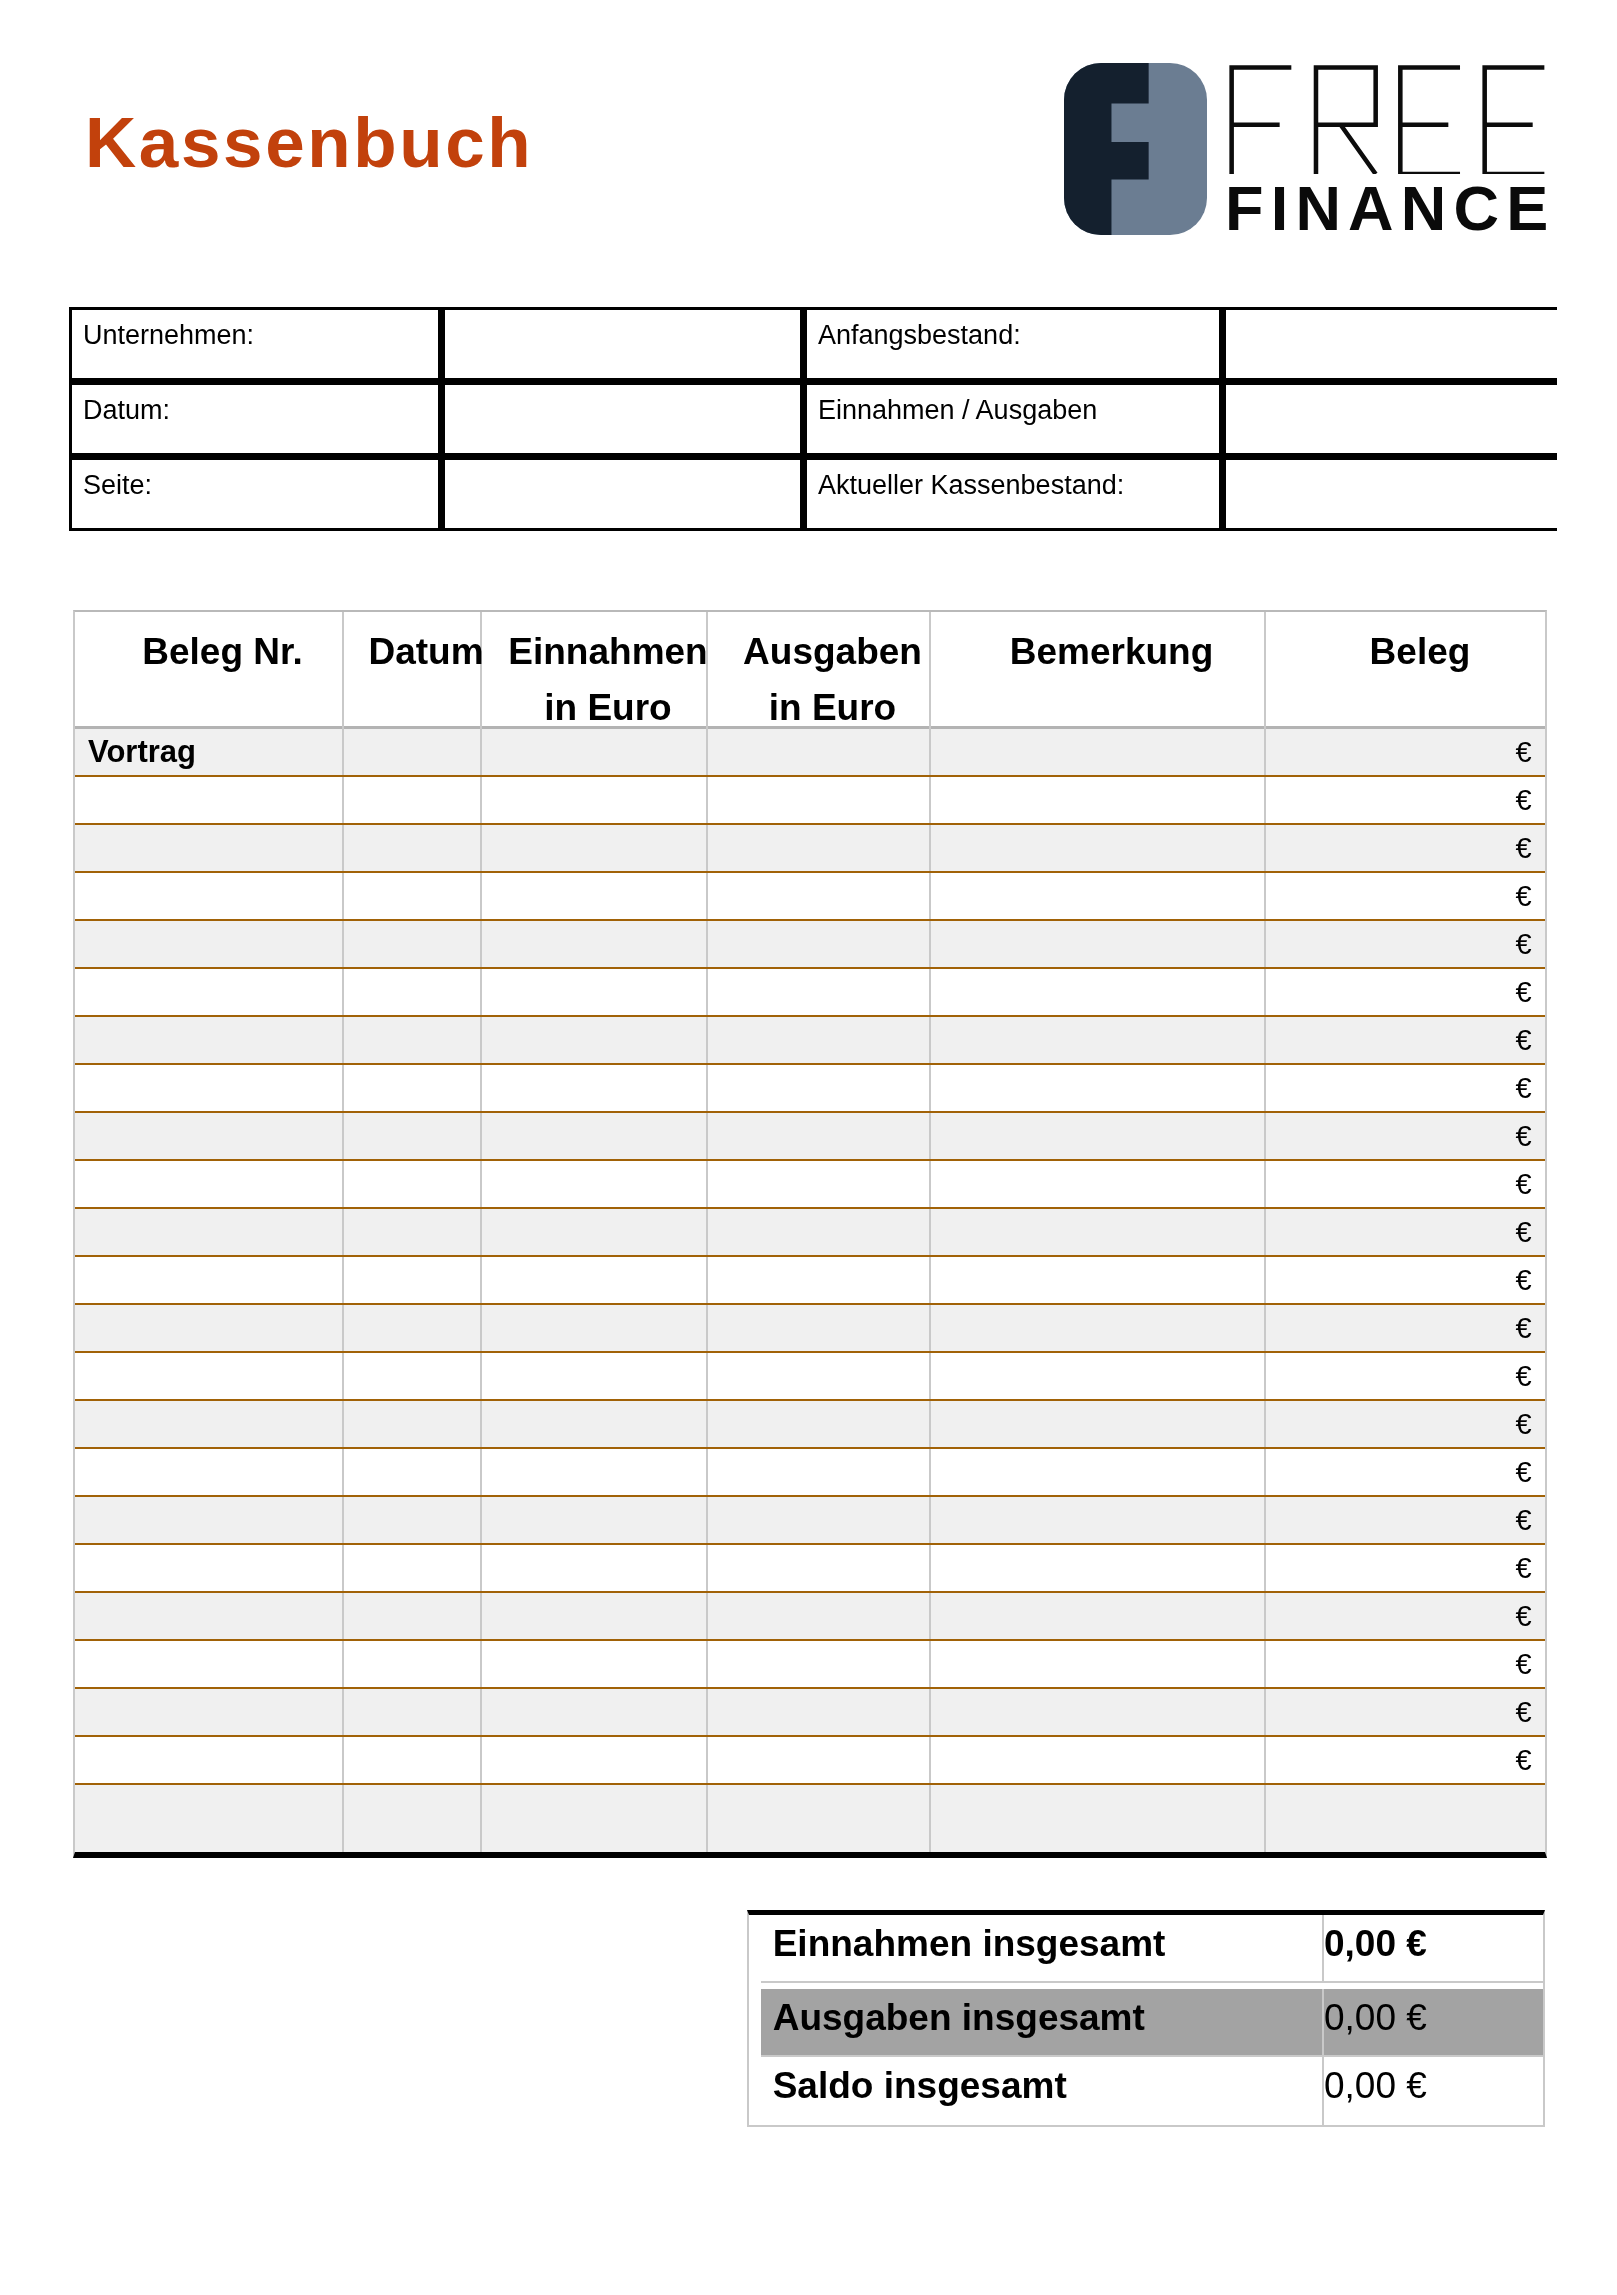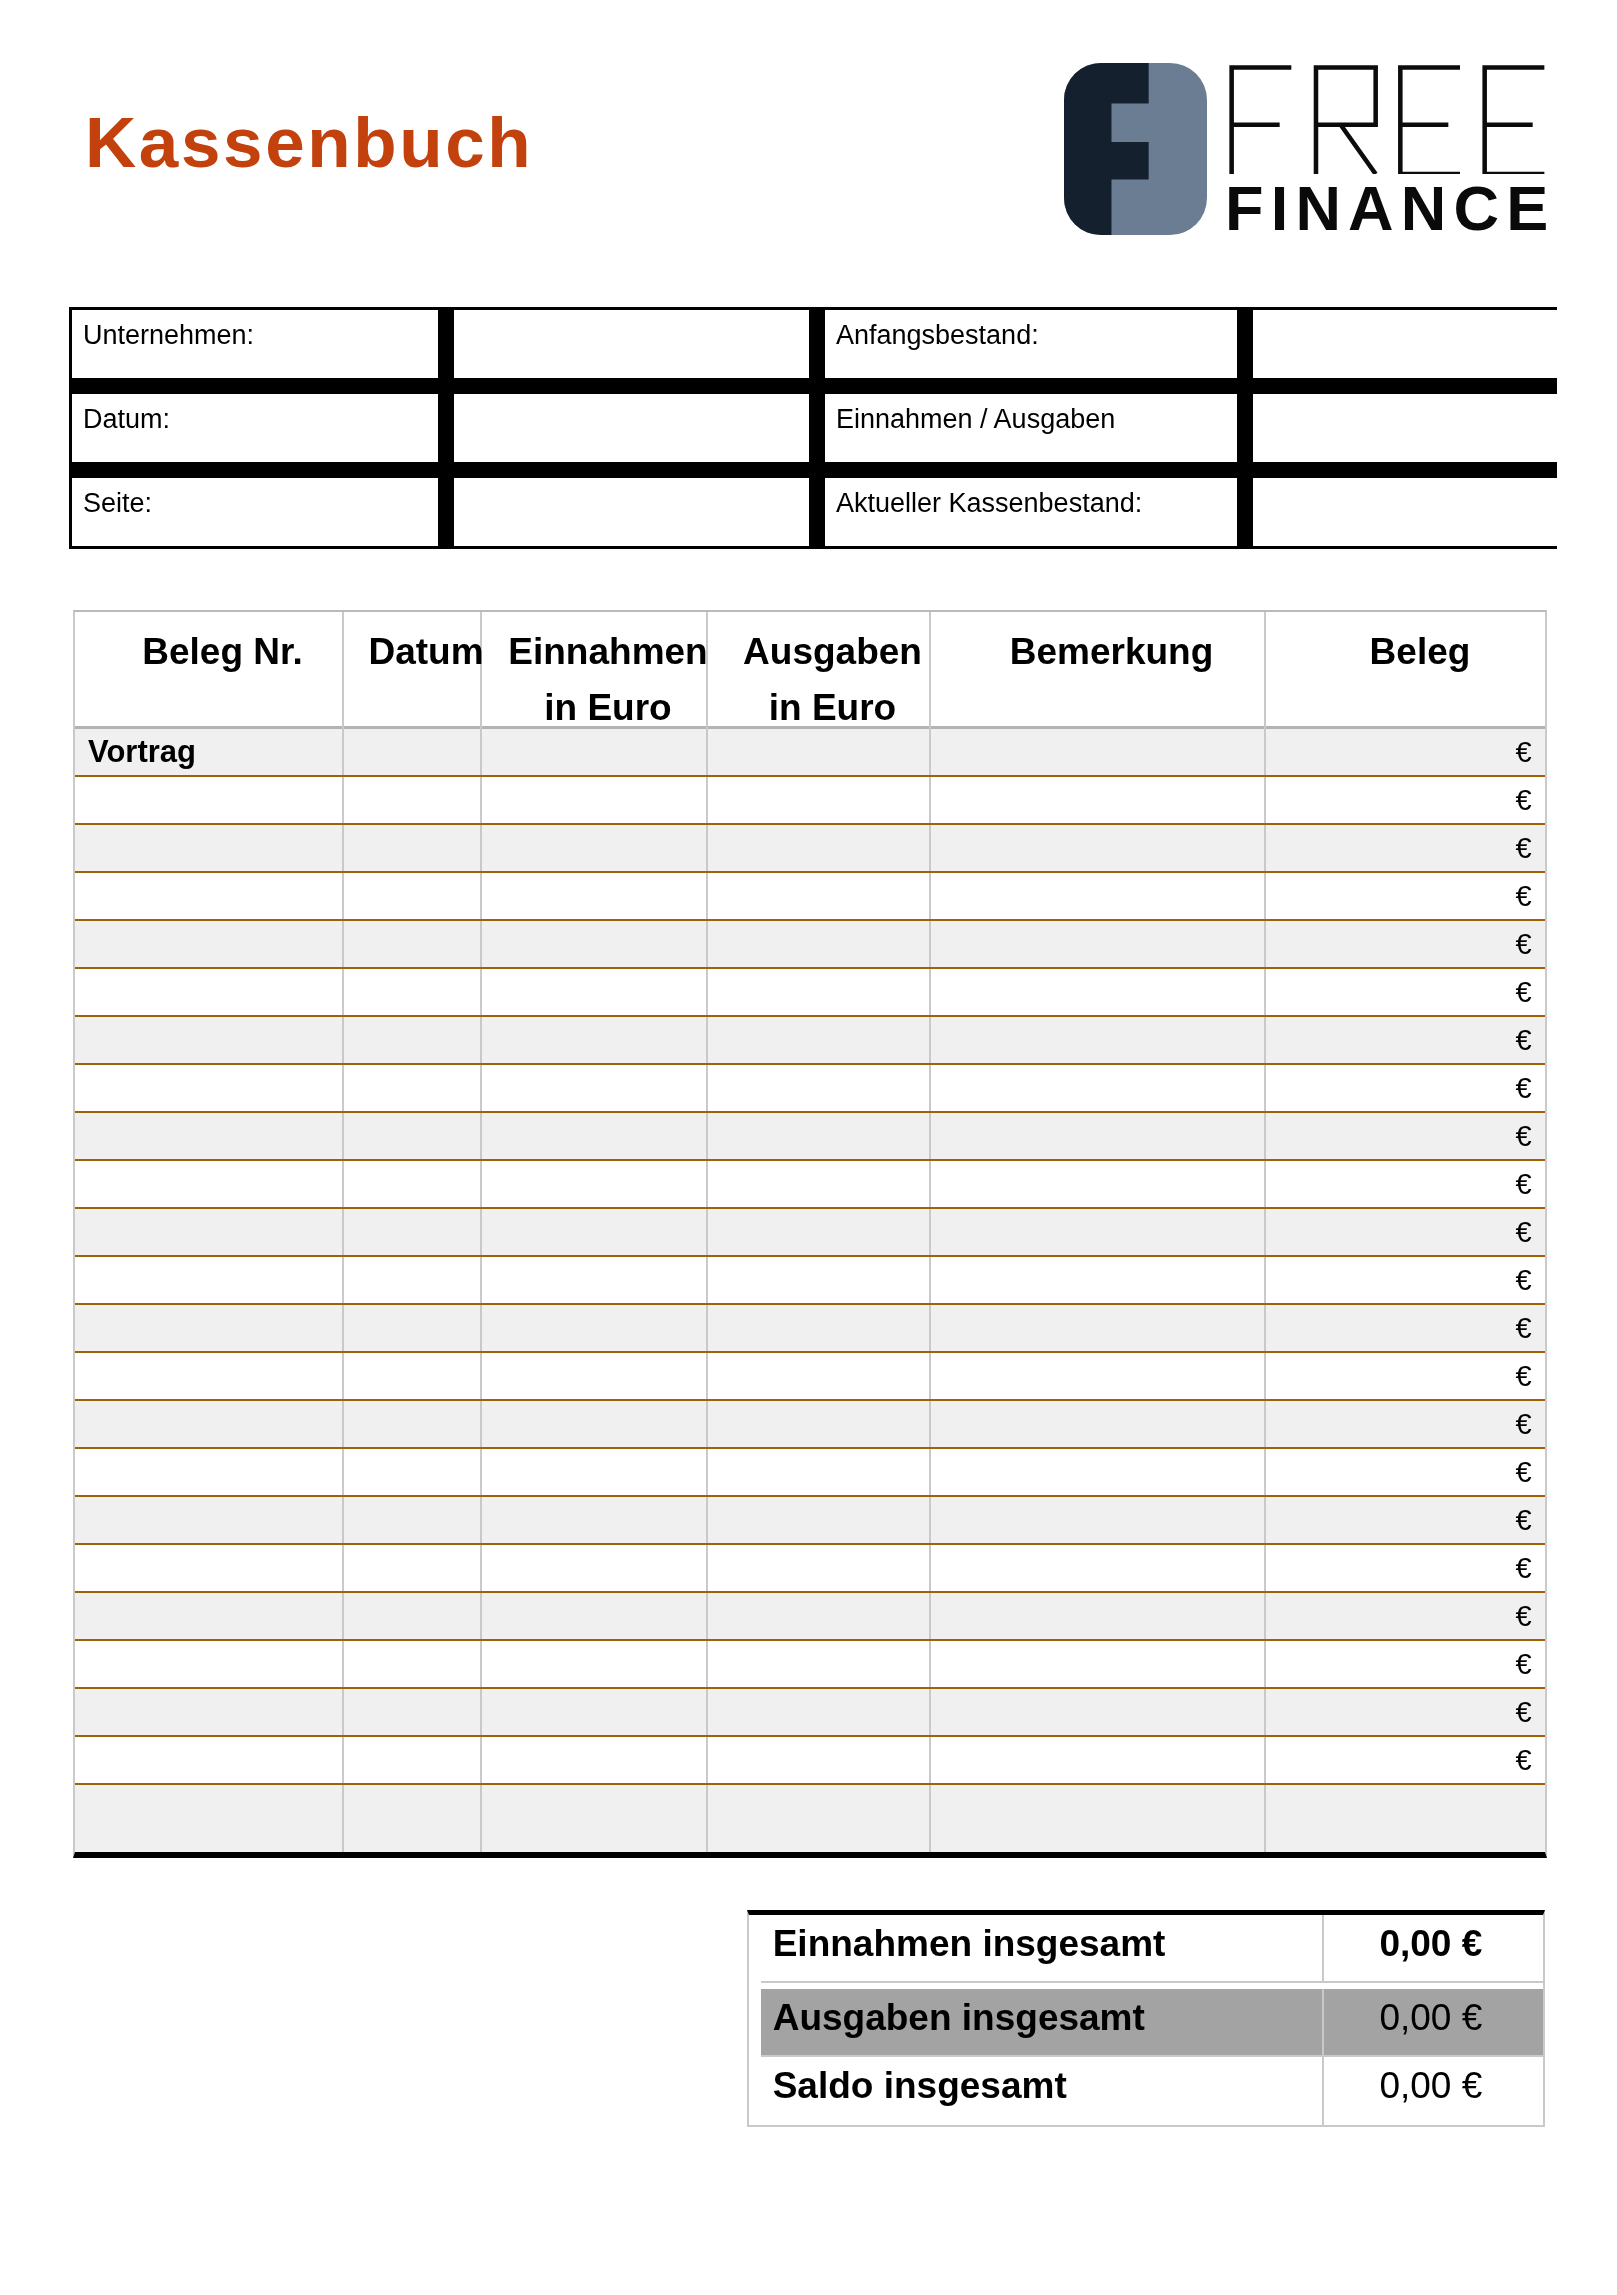--- a/index.html
+++ b/index.html
@@ -24,21 +24,21 @@
   .brand-free{position:absolute;left:1229px;top:65px;width:318px;height:109px;}
   .brand-finance{
     position:absolute;left:1225px;top:177px;width:321px;text-align:center;
     font-size:63px;font-weight:bold;letter-spacing:7.2px;margin-right:-7.2px;
     line-height:1;color:#0a0a0a;white-space:nowrap;
   }
   
   .info-table{
     position:absolute;left:69px;top:307px;width:1488px;box-sizing:border-box;
     display:grid;grid-template-columns:366px 355px 412px 339px;grid-auto-rows:68px;
-    gap:16px;background:#000;border:3.3px solid #000;
+    gap:7px;background:#000;border:3.3px solid #000;
   }
   .info-cell{background:#fff;box-sizing:border-box;padding:9px 0 0 11px;font-size:27px;line-height:1.25;}
   
   .main-table{
     position:absolute;left:73px;top:610px;width:1474px;box-sizing:border-box;
     border-left:2px solid #c9c9c9;border-right:2px solid #c9c9c9;
     border-top:2.6px solid #b9b9b9;border-bottom:6.5px solid #000;background:#fff;
   }
   .mt-header{
     display:grid;grid-template-columns:269px 138px 226px 223px 335px 280px;
@@ -72,21 +72,21 @@
   .sum-row{
     display:grid;grid-template-columns:563px 230px;height:68px;box-sizing:border-box;background:#fff;
   }
   .sum-row:nth-child(2){background:#a3a3a3;margin-top:6px;}
   .sum-row:not(:last-child){border-bottom:2px solid #c9c9c9;}
   .sum-label{
     box-sizing:border-box;border-right:2px solid #c9c9c9;
     padding:6.5px 0 0 11.7px;font-size:37px;font-weight:bold;line-height:1.2;
   }
   .sum-value{
-    box-sizing:border-box;text-align:center;padding:6.5px 16.3px 0 0;font-size:37px;line-height:1.2;border-radius:13px;
+    box-sizing:border-box;text-align:left;padding:6.5px 16.3px 0 0;font-size:37px;line-height:1.2;border-radius:13px;
   }
   .sum-row.first .sum-value{font-weight:bold;}
 </style>
 </head>
 <body>
 
 <div class="page">
 
   <h1 class="title">Kassenbuch</h1>
 

